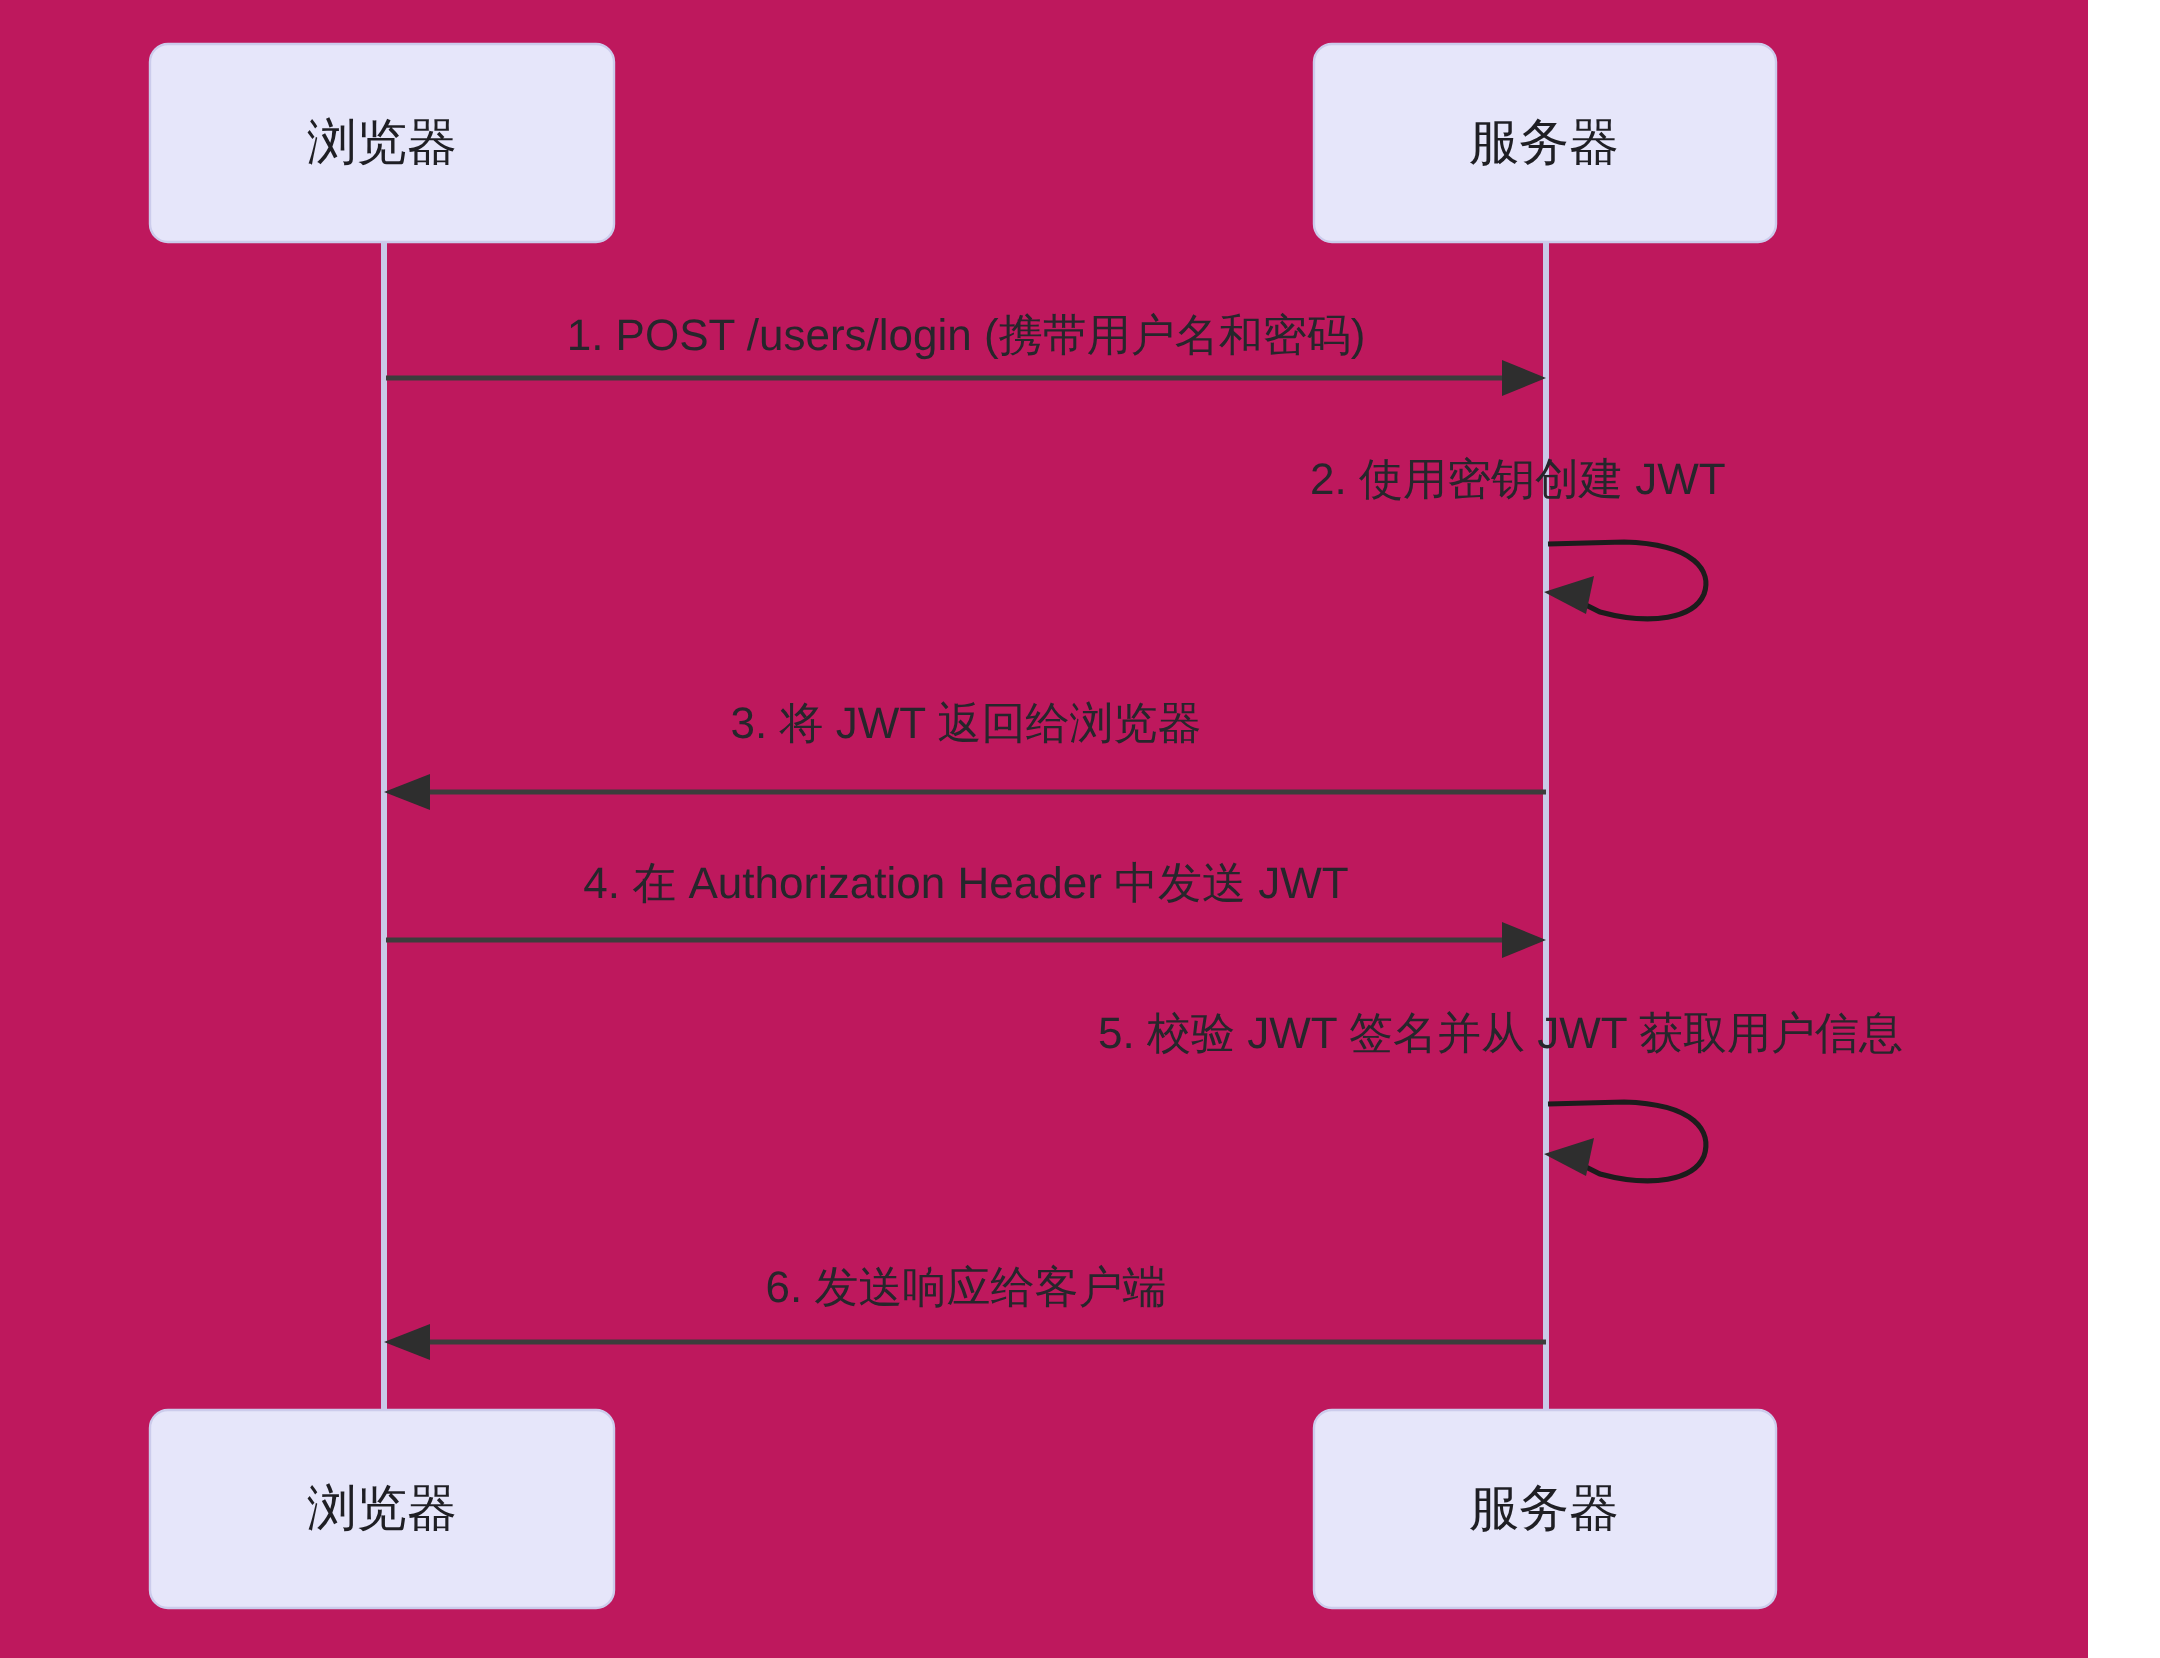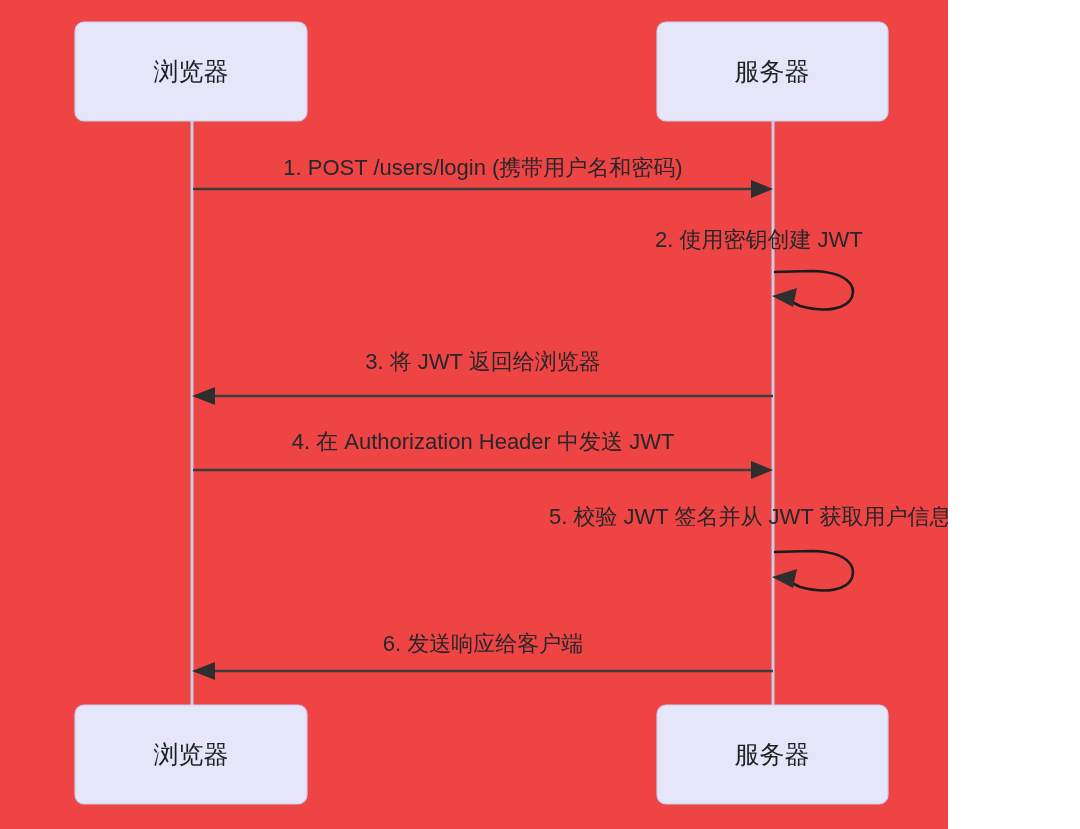--- a/index.html
+++ b/index.html
@@ -5,23 +5,23 @@
   html, body {
     margin: 0;
     padding: 0;
     background: #ffffff;
   }
   body {
     font-family: "Liberation Sans", "DejaVu Sans", sans-serif;
   }
   #diagram-root {
     position: relative;
-    width: 948px;
+    width: 1044px;
     height: 829px;
-    background: #ef4444;
+    background: #be185d;
     overflow: hidden;
   }
   #diagram-svg {
     position: absolute;
     top: 0;
     left: 0;
     width: 1080px;
     height: 829px;
     display: block;
   }

